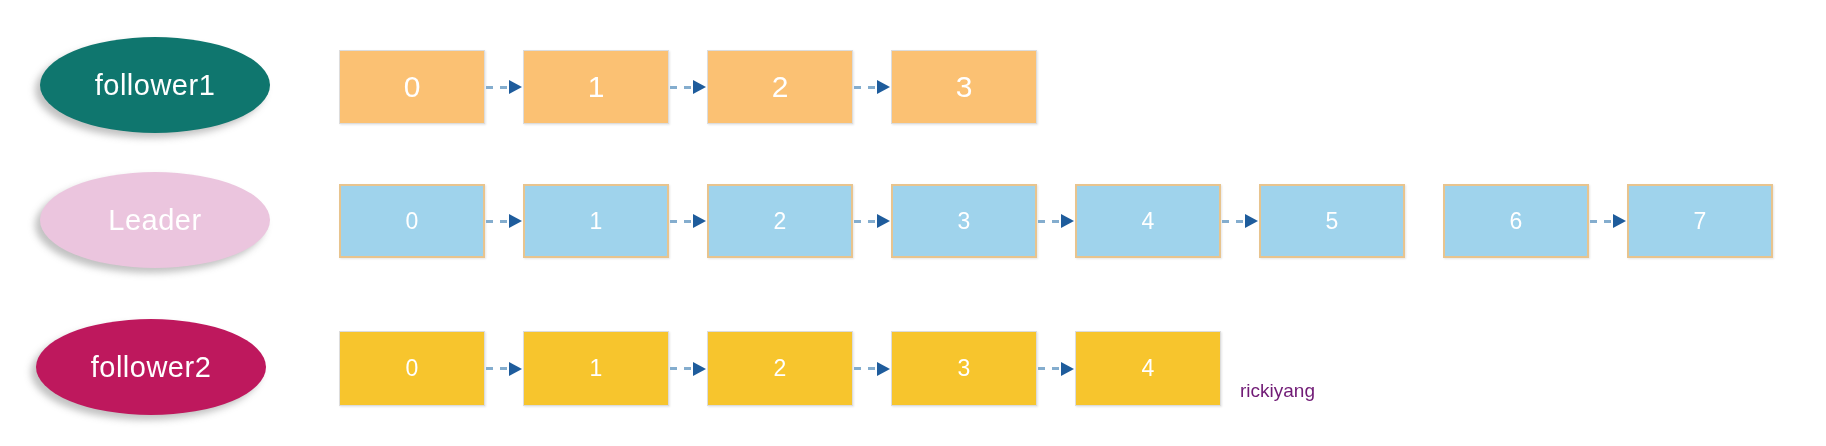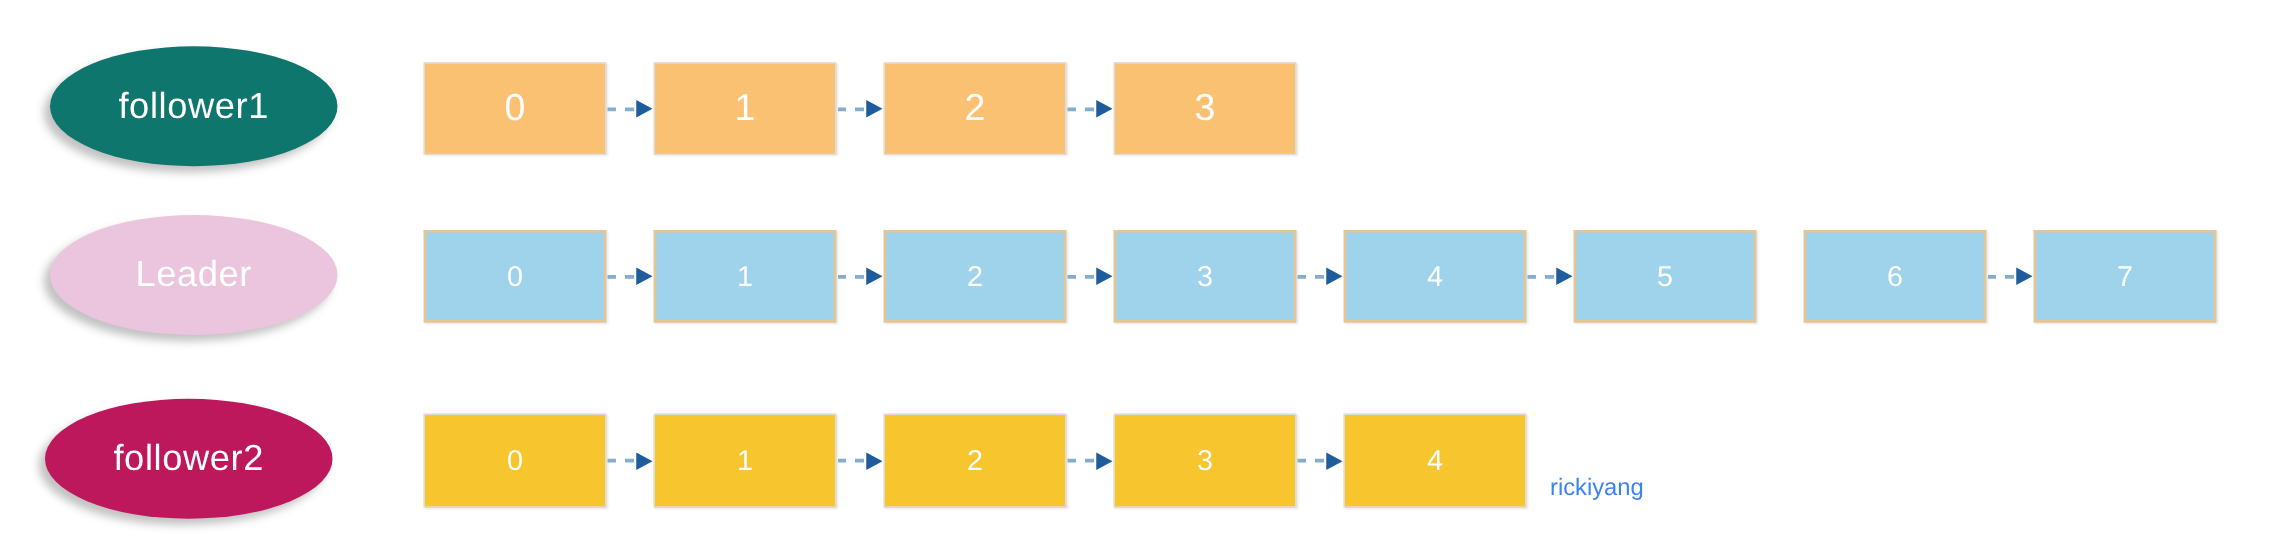--- a/index.html
+++ b/index.html
@@ -185,14 +185,14 @@
         </div>
         <div class="arrow" style="left: 1038px; top: 361.5px; width: 36px;">
           <span class="dash" style="background: repeating-linear-gradient(90deg, rgb(132, 173, 206) 0px, rgb(132, 173, 206) 7px, transparent 7px, transparent 14px);"></span>
           <span class="head" style="border-left-color: rgb(30, 92, 156);"></span>
         </div>
         <div class="node" style="left: 1075px; top: 331px; width: 146px; height: 75px; background: rgb(247, 197, 45); border-color: rgb(220, 220, 220); border-width: 1.5px;">
           <span class="node-value" style="font-size: 23px; color: rgb(255, 255, 255);">4</span>
         </div>
       </div>
     </div>
-  <div class="watermark" style="color: #3b82f6;">rickiyang</div>
+  <div class="watermark" style="color: #701a75;">rickiyang</div>
 </div>
 
 </body></html>

